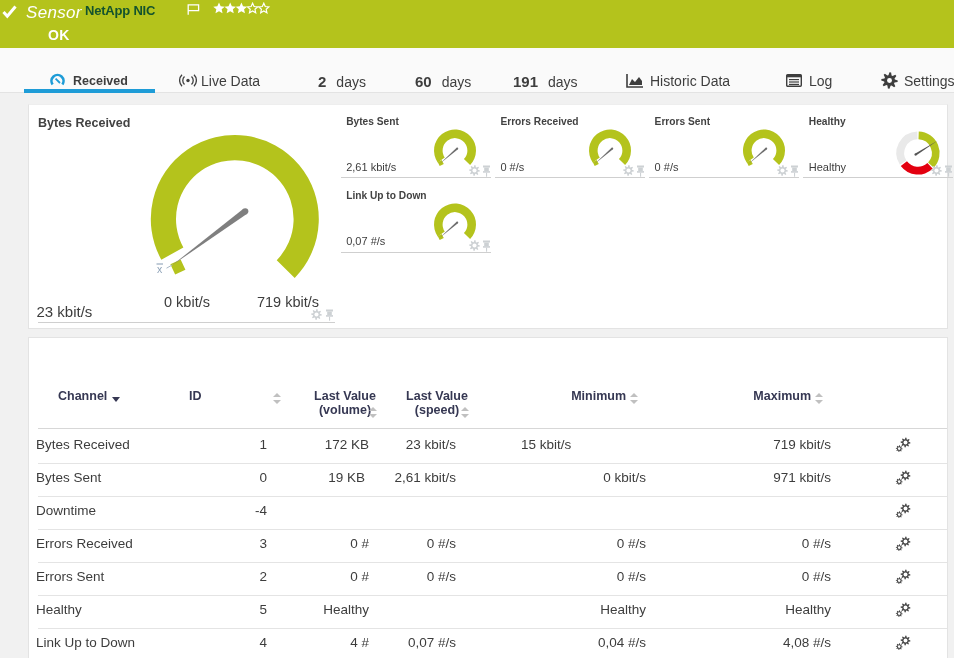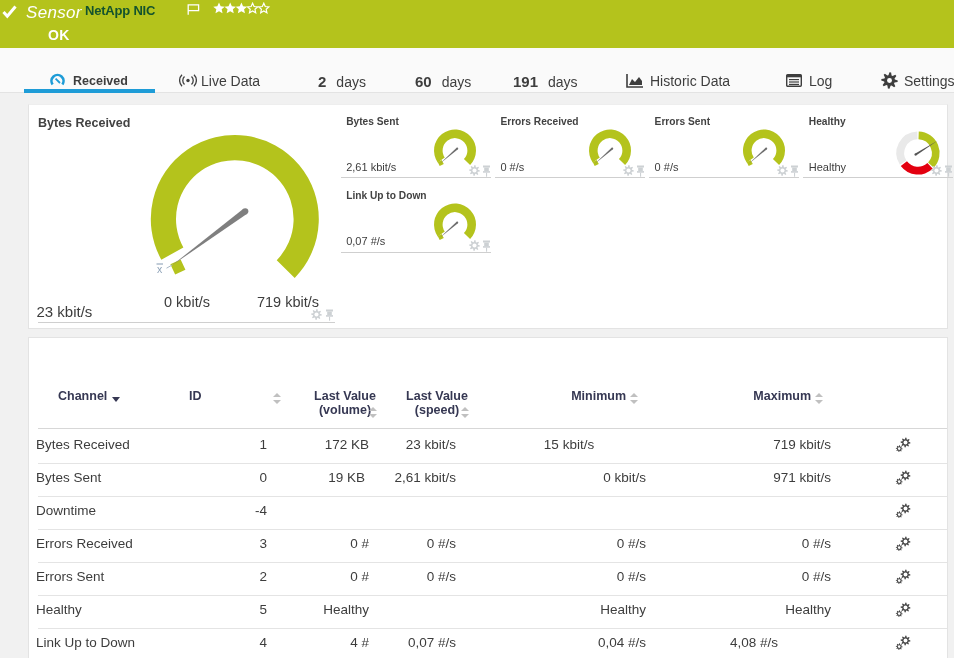--- a/index.html
+++ b/index.html
@@ -228,21 +228,21 @@
   <svg class="abs" style="left:786px;top:55px" width="8" height="11">
       <polygon points="4,0 8,4 0,4" fill="#c0c0c0"></polygon>
       <polygon points="0,7 8,7 4,11" fill="#c0c0c0"></polygon>
     </svg>
   <div class="rline" style="top:90px;border-top-color:#d7d7d7"></div>
 
   <div class="rcell" style="left:7px;top:99px">Bytes Received</div>
     <div class="rcell" style="left:118px;top:99px;width:120px;text-align:right">1</div>
     <div class="rcell" style="left:220px;top:99px;width:120px;text-align:right">172 KB</div>
     <div class="rcell" style="left:307px;top:99px;width:120px;text-align:right">23 kbit/s</div>
-    <div class="rcell" style="left:480px;top:99px;width:120px;text-align:center">15 kbit/s</div>
+    <div class="rcell" style="left:492px;top:99px;width:120px;text-align:left">15 kbit/s</div>
     <div class="rcell" style="left:682px;top:99px;width:120px;text-align:right">719 kbit/s</div>
     <svg class="abs" style="left:866px;top:98px" width="16" height="16" viewBox="0 0 16 16">
       <polygon points="15.40,6.50 15.31,7.46 13.49,7.74 13.19,8.30 13.96,9.96 13.22,10.57 11.74,9.49 11.13,9.67 10.50,11.40 9.54,11.31 9.26,9.49 8.70,9.19 7.04,9.96 6.43,9.22 7.51,7.74 7.33,7.13 5.60,6.50 5.69,5.54 7.51,5.26 7.81,4.70 7.04,3.04 7.78,2.43 9.26,3.51 9.87,3.33 10.50,1.60 11.46,1.69 11.74,3.51 12.30,3.81 13.96,3.04 14.57,3.78 13.49,5.26 13.67,5.87" fill="#474747"></polygon>
       <circle cx="10.5" cy="6.5" r="1.96" fill="#fff"></circle>
       <polygon points="7.60,12.60 7.53,13.26 6.27,13.46 6.07,13.85 6.60,15.00 6.09,15.43 5.06,14.67 4.64,14.80 4.20,16.00 3.54,15.93 3.34,14.67 2.95,14.47 1.80,15.00 1.37,14.49 2.13,13.46 2.00,13.04 0.80,12.60 0.87,11.94 2.13,11.74 2.33,11.35 1.80,10.20 2.31,9.77 3.34,10.53 3.76,10.40 4.20,9.20 4.86,9.27 5.06,10.53 5.45,10.73 6.60,10.20 7.03,10.71 6.27,11.74 6.40,12.16" fill="#474747"></polygon>
       <circle cx="4.2" cy="12.6" r="1.29" fill="#fff"></circle>
     </svg>
     <div class="rline" style="top:125px"></div>
     <div class="rcell" style="left:7px;top:132px">Bytes Sent</div>
     <div class="rcell" style="left:118px;top:132px;width:120px;text-align:right">0</div>
@@ -302,20 +302,20 @@
       <circle cx="10.5" cy="6.5" r="1.96" fill="#fff"></circle>
       <polygon points="7.60,12.60 7.53,13.26 6.27,13.46 6.07,13.85 6.60,15.00 6.09,15.43 5.06,14.67 4.64,14.80 4.20,16.00 3.54,15.93 3.34,14.67 2.95,14.47 1.80,15.00 1.37,14.49 2.13,13.46 2.00,13.04 0.80,12.60 0.87,11.94 2.13,11.74 2.33,11.35 1.80,10.20 2.31,9.77 3.34,10.53 3.76,10.40 4.20,9.20 4.86,9.27 5.06,10.53 5.45,10.73 6.60,10.20 7.03,10.71 6.27,11.74 6.40,12.16" fill="#474747"></polygon>
       <circle cx="4.2" cy="12.6" r="1.29" fill="#fff"></circle>
     </svg>
     <div class="rline" style="top:290px"></div>
     <div class="rcell" style="left:7px;top:297px">Link Up to Down</div>
     <div class="rcell" style="left:118px;top:297px;width:120px;text-align:right">4</div>
     <div class="rcell" style="left:220px;top:297px;width:120px;text-align:right">4 #</div>
     <div class="rcell" style="left:307px;top:297px;width:120px;text-align:right">0,07 #/s</div>
     <div class="rcell" style="left:497px;top:297px;width:120px;text-align:right">0,04 #/s</div>
-    <div class="rcell" style="left:701px;top:297px;width:120px;">4,08 #/s</div>
+    <div class="rcell" style="left:682px;top:297px;width:120px;text-align:right">4,08 #/s</div>
     <svg class="abs" style="left:866px;top:296px" width="16" height="16" viewBox="0 0 16 16">
       <polygon points="15.40,6.50 15.31,7.46 13.49,7.74 13.19,8.30 13.96,9.96 13.22,10.57 11.74,9.49 11.13,9.67 10.50,11.40 9.54,11.31 9.26,9.49 8.70,9.19 7.04,9.96 6.43,9.22 7.51,7.74 7.33,7.13 5.60,6.50 5.69,5.54 7.51,5.26 7.81,4.70 7.04,3.04 7.78,2.43 9.26,3.51 9.87,3.33 10.50,1.60 11.46,1.69 11.74,3.51 12.30,3.81 13.96,3.04 14.57,3.78 13.49,5.26 13.67,5.87" fill="#474747"></polygon>
       <circle cx="10.5" cy="6.5" r="1.96" fill="#fff"></circle>
       <polygon points="7.60,12.60 7.53,13.26 6.27,13.46 6.07,13.85 6.60,15.00 6.09,15.43 5.06,14.67 4.64,14.80 4.20,16.00 3.54,15.93 3.34,14.67 2.95,14.47 1.80,15.00 1.37,14.49 2.13,13.46 2.00,13.04 0.80,12.60 0.87,11.94 2.13,11.74 2.33,11.35 1.80,10.20 2.31,9.77 3.34,10.53 3.76,10.40 4.20,9.20 4.86,9.27 5.06,10.53 5.45,10.73 6.60,10.20 7.03,10.71 6.27,11.74 6.40,12.16" fill="#474747"></polygon>
       <circle cx="4.2" cy="12.6" r="1.29" fill="#fff"></circle>
     </svg>
 </div>
 
 </body></html>

